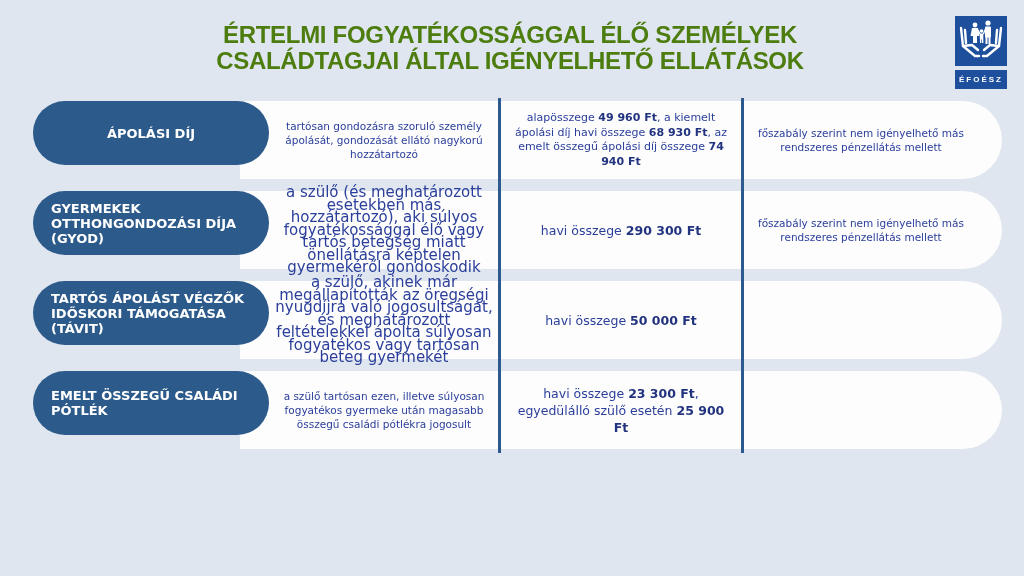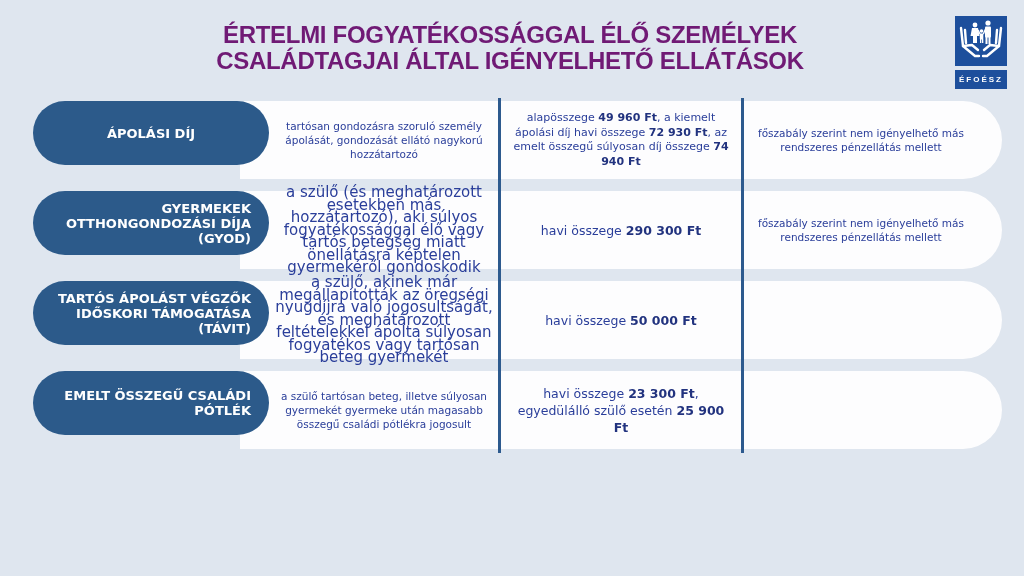--- a/index.html
+++ b/index.html
@@ -5,21 +5,21 @@
   html, body { margin: 0; padding: 0; }
   body {
     width: 1024px; height: 576px; overflow: hidden;
     background: #dfe6ef;
     font-family: "DejaVu Sans", sans-serif;
     position: relative;
   }
   .title {
     position: absolute; left: 200px; top: 22px; width: 620px;
     text-align: center;
-    color: #701a75;
+    color: #4d7c0f;
     font-family: "Liberation Sans", sans-serif;
     font-weight: bold;
     font-size: 24px; line-height: 26px;
     letter-spacing: -0.3px;
   }
   .logo {
     position: absolute; left: 955px; top: 16px; width: 52px; height: 73px; padding-left: 8px;
   }
   .logo .mark {
     position: absolute; left: 0; top: 0; width: 52px; height: 50px;
@@ -38,21 +38,21 @@
   .card {
     position: absolute; left: 240px; top: 0; width: 762px; height: 78px;
     background: #fdfdfe;
     border-radius: 0 39px 39px 0;
   }
   .pill {
     position: absolute; left: 33px; top: 0; width: 236px; height: 64px;
     background: #2c5a8a;
     border-radius: 39px;
     display: flex; align-items: center; justify-content: center;
-    text-align: right;
+    text-align: left;
     color: #ffffff;
     font-family: "DejaVu Sans", sans-serif; font-weight: bold;
     font-size: 13px; line-height: 15px;
     padding: 0 18px; box-sizing: border-box;
   }
   .cell {
     position: absolute; top: 0; height: 78px;
     display: flex; align-items: center; justify-content: center;
     text-align: center; color: #2a3e9a;
     font-family: "DejaVu Sans", sans-serif;
@@ -110,21 +110,21 @@
     </svg>
   </div>
   <div class="label">ÉFOÉSZ</div>
 </div>
 
 <div class="row" style="top:101px;">
   <div class="card"></div>
   <div class="pill">ÁPOLÁSI DÍJ</div>
   <div class="cell c-desc">tartósan gondozásra szoruló személy ápolását, gondozását ellátó nagykorú hozzátartozó</div>
   <div class="cell c-amt">
-    <div><span>alapösszege </span><b>49 960 Ft</b><span>, a kiemelt ápolási díj havi összege </span><b>72 930 Ft</b><span>, az emelt összegű súlyosan díj összege </span><b>74 940 Ft</b></div>
+    <div><span>alapösszege </span><b>49 960 Ft</b><span>, a kiemelt ápolási díj havi összege </span><b>68 930 Ft</b><span>, az emelt összegű ápolási díj összege </span><b>74 940 Ft</b></div>
   </div>
   <div class="cell c-note">főszabály szerint nem igényelhető más rendszeres pénzellátás mellett</div>
 </div>
 
 <div class="row" style="top:191px;">
   <div class="card"></div>
   <div class="pill">GYERMEKEK OTTHONGONDOZÁSI DÍJA (GYOD)</div>
   <div class="cell c-desc small">a szülő (és meghatározott esetekben más hozzátartozó), aki súlyos fogyatékossággal élő vagy tartós betegség miatt önellátásra képtelen gyermekéről gondoskodik</div>
   <div class="cell c-amt large">
     <div><span>havi összege </span><b>290 300 Ft</b></div>
@@ -137,20 +137,20 @@
   <div class="pill">TARTÓS ÁPOLÁST VÉGZŐK IDŐSKORI TÁMOGATÁSA (TÁVIT)</div>
   <div class="cell c-desc small">a szülő, akinek már megállapították az öregségi nyugdíjra való jogosultságát, és meghatározott feltételekkel ápolta súlyosan fogyatékos vagy tartósan beteg gyermekét</div>
   <div class="cell c-amt large">
     <div><span>havi összege </span><b>50 000 Ft</b></div>
   </div>
 </div>
 
 <div class="row" style="top:371px;">
   <div class="card"></div>
   <div class="pill">EMELT ÖSSZEGŰ CSALÁDI PÓTLÉK</div>
-  <div class="cell c-desc">a szülő tartósan beteg, illetve súlyosan gyermekét gyermeke után magasabb összegű családi pótlékra jogosult</div>
+  <div class="cell c-desc">a szülő tartósan ezen, illetve súlyosan fogyatékos gyermeke után magasabb összegű családi pótlékra jogosult</div>
   <div class="cell c-amt large">
     <div><span>havi összege </span><b>23 300 Ft</b><span>, egyedülálló szülő esetén </span><b>25 900 Ft</b></div>
   </div>
 </div>
 
 <div class="divider" style="left:498px;"></div>
 <div class="divider" style="left:741px;"></div>
 
 </body></html>

